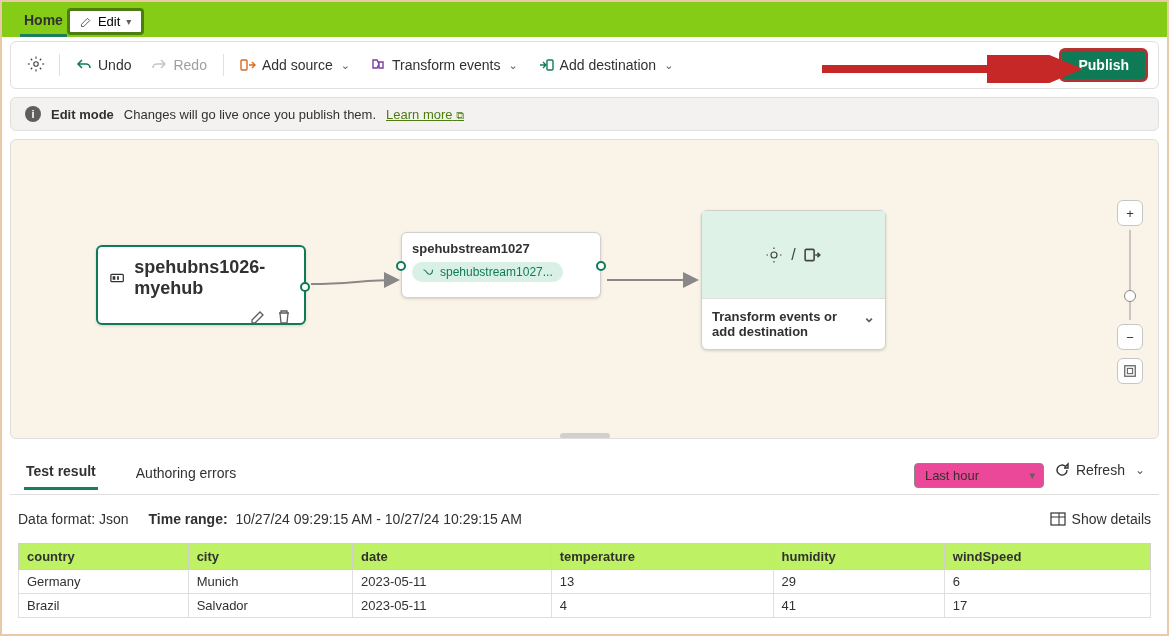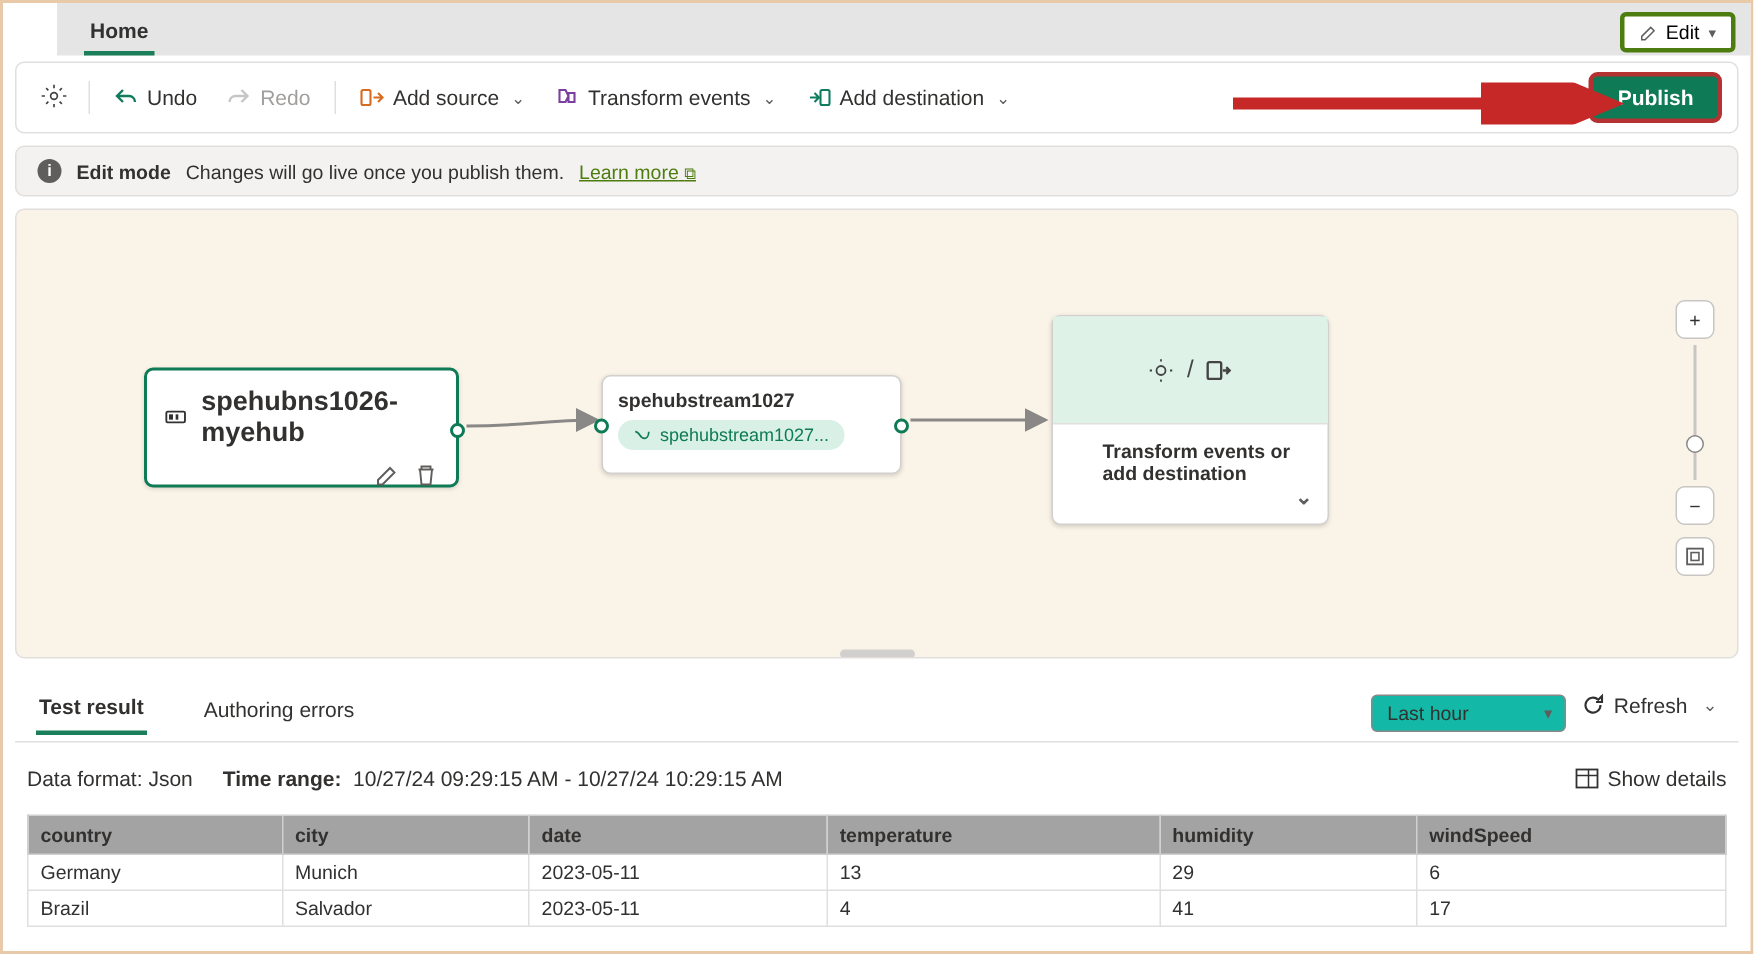--- a/index.html
+++ b/index.html
@@ -1,20 +1,20 @@
 <!DOCTYPE html>
 <html><head>
 <meta charset="utf-8">
 <style>
 * { box-sizing: border-box; font-family: "Segoe UI", Arial, sans-serif; }
 body { margin:0; background:#fff; font-size:13px; color:#323130; }
 .outer { border:2px solid #e8c9a8; width:1169px; height:636px; position:relative; overflow:hidden; }
 
 
-.tabbar { display:flex; align-items:center; justify-content:space-between; padding:4px 10px 0 18px; background:#e5e5e5;margin-left:36px; }
+.tabbar { display:flex; align-items:center; padding:4px 10px 0 18px; background:#84cc16; }
 .tab-home { font-size:14px; font-weight:600; padding:6px 4px 6px 4px; border-bottom:3px solid #1a7f5a; }
 .edit-btn { border:3px solid #4d7c0f; background:#fff; border-radius:4px; padding:3px 10px; display:flex; align-items:center; gap:6px; font-size:13px; cursor:pointer;}
 .pencil { width:12px; height:12px; }
 
 
 .toolbar { display:flex; align-items:center; gap:4px; padding:6px 10px; background:#fff; border:1px solid #e1dfdd; border-radius:6px; margin:4px 8px 0 8px; }
 .tool-btn { display:flex; align-items:center; gap:6px; padding:4px 8px; border-radius:4px; cursor:pointer; font-size:14px; }
 .tool-btn.disabled { color:#a19f9d; cursor:default; }
 .tool-btn .ico { display:inline-flex; width:16px; height:16px; align-items:center; justify-content:center; }
 .gear-btn { padding:4px 6px; cursor:pointer; }
@@ -33,51 +33,51 @@
 
 
 .arrow-ann { position:absolute; top:53px; left:820px; width:260px; height:28px; pointer-events:none; }
 
 
 .node { position:absolute; background:#fff; border-radius:6px; box-shadow:0 1px 3px rgba(0,0,0,0.15); }
 .node1 { left:85px; top:105px; width:210px; height:80px; border:2px solid #0f7b56; }
 .node1 .head { display:flex; align-items:center; gap:10px; padding:10px 12px; font-size:18px; font-weight:600;}
 .node1 .actions { display:flex; gap:10px; justify-content:flex-end; padding:0 12px 8px 0;}
 .node1 .actions svg { width:16px; height:16px; cursor:pointer; stroke:#605e5c; }
-.node2 { left:390px; top:110px; width:200px; height:66px; border:1px solid #d2d0ce; padding:8px 10px; }
+.node2 { left:390px; top:92px; width:200px; height:66px; border:1px solid #d2d0ce; padding:8px 10px; }
 .node2 .title { font-weight:600; font-size:13px; margin-bottom:6px;}
 .tag { display:inline-flex; align-items:center; gap:6px; background:#d9f0e6; color:#0f7b56; border-radius:12px; padding:3px 10px; font-size:12px;}
 .node3 { left:690px; top:70px; width:185px; height:140px; border:1px solid #d2d0ce; display:flex; flex-direction:column;}
 .node3 .top { flex:1; background:#def2e8; display:flex; align-items:center; justify-content:center; gap:8px; font-size:16px; color:#444;}
-.node3 .bot { border-top:1px solid #e1dfdd; padding:10px 10px; display:flex; align-items:flex-end; justify-content:space-between; font-size:13px; font-weight:600;flex-direction:column;}
+.node3 .bot { border-top:1px solid #e1dfdd; padding:10px 10px; display:flex; align-items:flex-start; justify-content:space-between; font-size:13px; font-weight:600;}
 .port { position:absolute; width:10px; height:10px; border:2px solid #0f7b56; background:#fff; border-radius:50%; }
 
 
 .zoombox { position:absolute; right:14px; top:60px; width:28px; display:flex; flex-direction:column; align-items:center; gap:0;}
 .zbtn { width:26px; height:26px; border:1px solid #c8c6c4; background:#fff; border-radius:6px; display:flex; align-items:center; justify-content:center; cursor:pointer; }
 .ztrack { width:2px; height:90px; background:#c8c6c4; margin:4px 0; position:relative;}
 .zthumb { position:absolute; left:-5px; width:12px; height:12px; border:1px solid #8a8886; background:#fff; border-radius:50%; top:60px;}
 .zfit { margin-top:8px; }
 
 
 .bottom { margin:6px 8px 0 8px; }
 .btabs { display:flex; align-items:center; gap:36px; padding:6px 14px 0 14px; border-bottom:1px solid #e1dfdd;}
 .btab { font-size:14px; padding:8px 2px; cursor:pointer; }
 .btab.active { font-weight:600; border-bottom:3px solid #1a7f5a; }
 .btab-right { margin-left:auto; display:flex; align-items:center; gap:10px; padding-bottom:6px;}
-.dd { border:1px solid #8a8886; border-radius:4px; padding:4px 42px 4px 10px; font-size:13px; position:relative; min-width:130px; background:#14b8a6; cursor:pointer;margin-top:12px;}
+.dd { border:1px solid #8a8886; border-radius:4px; padding:4px 42px 4px 10px; font-size:13px; position:relative; min-width:130px; background:#ec4899; cursor:pointer;margin-top:12px;}
 .dd::after { content:"▾"; position:absolute; right:8px; top:5px; font-size:11px; color:#605e5c;}
 .refresh { display:flex; align-items:center; gap:6px; font-size:14px; cursor:pointer;}
 .refresh-chev { border:none; background:none; cursor:pointer; font-size:12px; color:#605e5c;}
 
 .meta-row { display:flex; align-items:flex-start; gap:20px; padding:16px 8px; font-size:14px;}
 .meta-row .r { margin-left:auto; display:flex; align-items:center; gap:6px; cursor:pointer;}
 
 table.datat { width:calc(100% - 16px); margin:0 8px; border-collapse:collapse; font-size:13px;}
-table.datat th { text-align:left; background:#a3a3a3; border:1px solid #d2d0ce; padding:5px 8px; font-weight:600;}
+table.datat th { text-align:left; background:#bef264; border:1px solid #d2d0ce; padding:5px 8px; font-weight:600;}
 table.datat td { border:1px solid #e1dfdd; padding:4px 8px;}
 </style>
 </head>
 <body>
 
 <div class="outer">
 
   <div class="tabbar">
     <div class="tab-home">Home</div>
     <button class="edit-btn">

